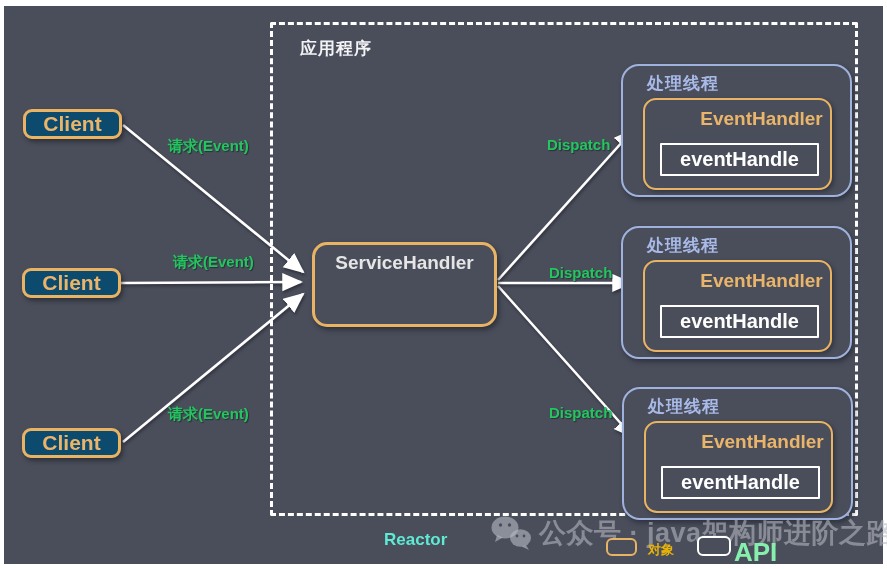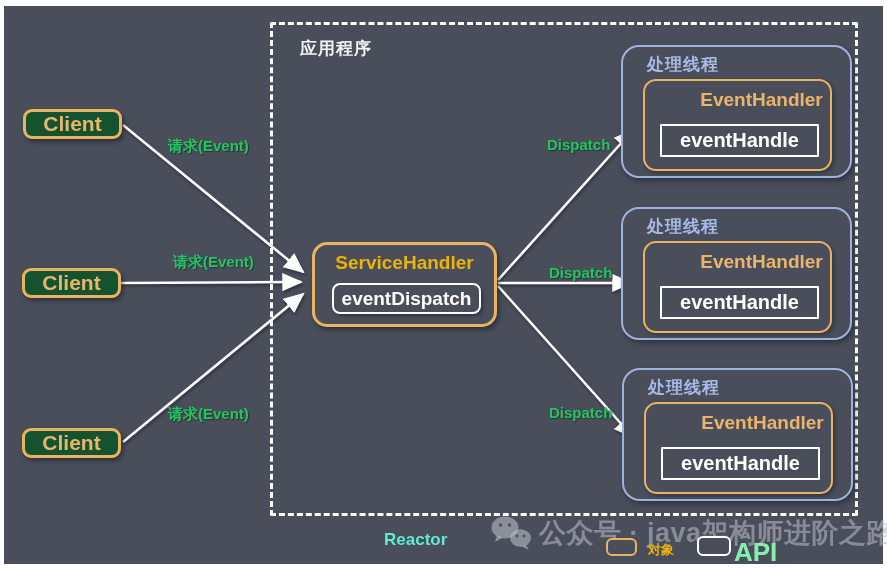--- a/index.html
+++ b/index.html
@@ -31,21 +31,21 @@
     position: absolute; left: 384px; top: 530px;
     color: #5eead4; font-size: 17px;
   }
 
   .client {
     position: absolute; width: 99px; height: 30px;
     border: 3px solid #e9b364; border-radius: 9px;
     display: flex; align-items: center; justify-content: center;
     color: #eab56a; font-size: 21px;
     box-shadow: 2px 3px 4px rgba(22,25,33,0.55);
-    background: #14532d;
+    background: #0c4a6e;
   }
   .client-1 { left: 23px; top: 109px; }
   .client-2 { left: 22px; top: 268px; }
   .client-3 { left: 22px; top: 428px; }
 
   .flow-label { position: absolute; color: #22c55e; font-size: 15px;
     text-shadow: 1px 1px 1px rgba(15,17,23,0.5); }
   .req-1 { left: 168px; top: 137px; }
   .req-2 { left: 173px; top: 253px; }
   .req-3 { left: 168px; top: 405px; }
@@ -53,34 +53,35 @@
   .disp-2 { left: 549px; top: 264px; }
   .disp-3 { left: 549px; top: 404px; }
 
   .sh-box {
     position: absolute; left: 312px; top: 242px; width: 185px; height: 85px;
     border: 3px solid #e9b364; border-radius: 15px;
     box-shadow: 2px 3px 5px rgba(22,25,33,0.55);
     background: #4a4e5b;
   }
   .sh-title { position: absolute; left: 0; right: 0; top: 7px; text-align: center;
-    color: #eab308; font-size: 19px; }
+    color: #e5e5e5; font-size: 19px; }
   .sh-method {
     position: absolute; left: 17px; top: 38px; width: 149px; height: 31px;
     border: 2.5px solid #ffffff; border-radius: 8px;
     display: flex; align-items: center; justify-content: center;
     color: #ffffff; font-size: 19px;
     box-shadow: 2px 2px 3px rgba(22,25,33,0.45);
   }
 
   .group {
     position: absolute; width: 231px; height: 133px;
     border: 2.5px solid #9fb1dd; border-radius: 18px;
     box-shadow: 2px 3px 5px rgba(22,25,33,0.5);
     background: #4a4e5b;
+    margin-top: 19px;
   }
   .group-1 { left: 621px; top: 45px; }
   .group-2 { left: 621px; top: 207px; }
   .group-3 { left: 622px; top: 368px; }
   .thread-label { position: absolute; left: 24px; top: 6px;
     color: #a9bae9; font-size: 17px; letter-spacing: 1px; }
   .eh-box {
     position: absolute; left: 20px; top: 32px; width: 189px; height: 92px;
     border: 2.5px solid #e9b364; border-radius: 13px;
     background: #4a4e5b;
@@ -151,23 +152,20 @@
 
     <div class="flow-label req-1">请求(Event)</div>
     <div class="flow-label req-2">请求(Event)</div>
     <div class="flow-label req-3">请求(Event)</div>
     <div class="flow-label disp-1">Dispatch</div>
     <div class="flow-label disp-2">Dispatch</div>
     <div class="flow-label disp-3">Dispatch</div>
 
     <div class="sh-box">
       <div class="sh-title">ServiceHandler</div>
-      <div class="sh-method">
-        <span>eventDispatch</span>
-      </div>
     </div>
 
     <div class="group group-1">
       <div class="thread-label">处理线程</div>
       <div class="eh-box">
         <div class="eh-title">EventHandler</div>
         <div class="eh-method">
           <span>eventHandle</span>
         </div>
       </div>

